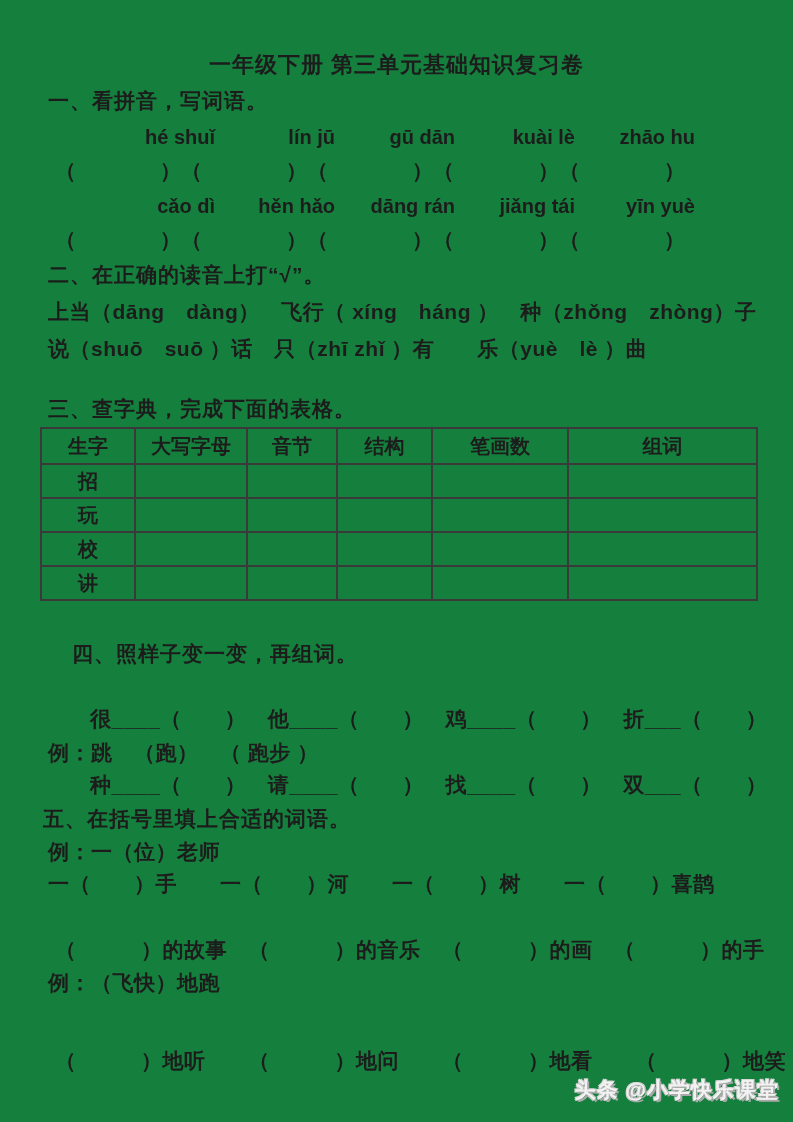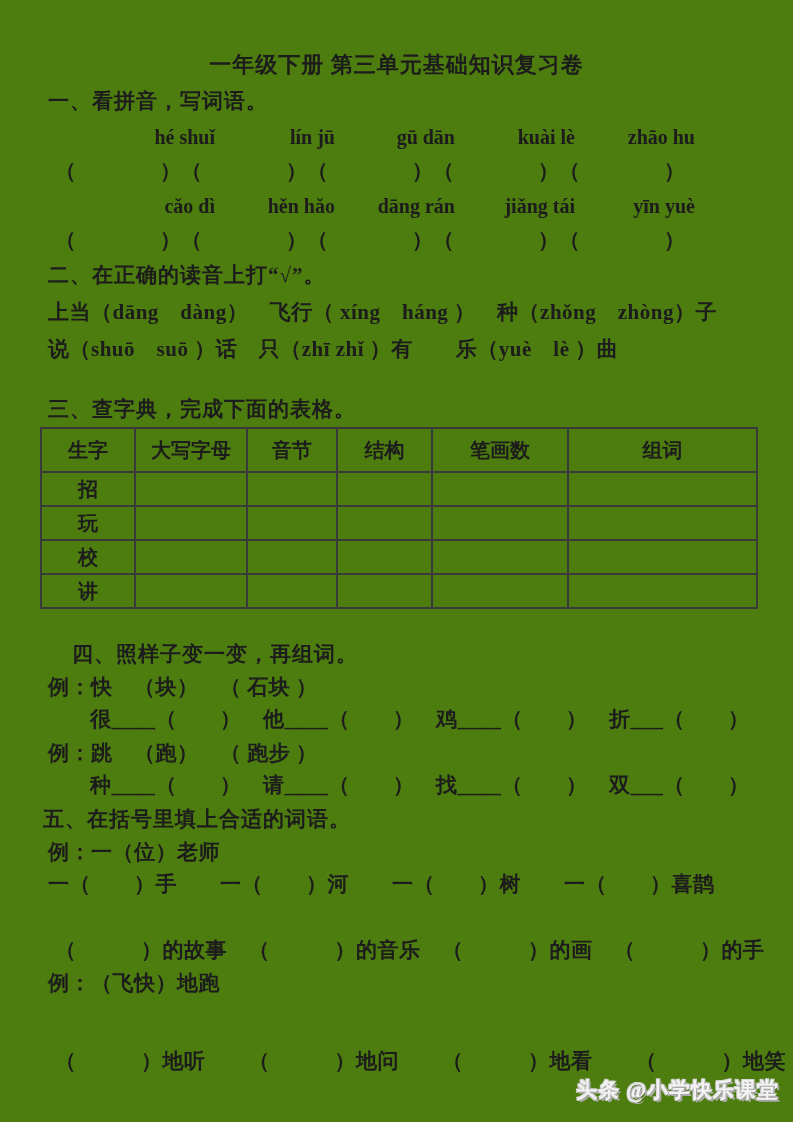--- a/index.html
+++ b/index.html
@@ -1,39 +1,39 @@
 <!DOCTYPE html>
 <html><head>
 <meta charset="utf-8">
 <style>
   html,body { margin:0; padding:0; background:#e9e9e9; }
   .page {
     position:relative; width:793px; height:1122px; margin:0 auto;
-    background:#4d7c0f;
-    font-family:Liberation Serif, serif;
+    background:#15803d;
+    font-family:Liberation Sans, sans-serif;
     font-weight:700; color:#1c1c1c; overflow:hidden;
   }
   .title {
     position:absolute; top:50px; left:0; width:100%;
     text-align:center; font-size:22px; letter-spacing:1px;
   }
   .ln { position:absolute; white-space:pre; font-size:21px; line-height:1.25; letter-spacing:0.5px; }
   .heading { font-size:21px; letter-spacing:1px; }
   .pinyin-row { position:absolute; display:flex; font-size:20px; letter-spacing:0;text-align:right; }
   .pinyin-row span { display:inline-block; width:120px; white-space:pre; }
   .bracket-row { letter-spacing:0; }
   table.dict {
     position:absolute; left:40px; top:427px; width:716px;
     border-collapse:collapse; table-layout:fixed; font-size:20px;
   }
   table.dict th, table.dict td {
     border:2px solid #3a3a3a; text-align:center; vertical-align:middle; padding:0;
     font-weight:700;
   }
-  table.dict thead tr { height:44px; }
+  table.dict thead tr { height:36px; }
   table.dict tbody tr { height:34px; }
   .watermark {
     position:absolute; top:1076px; right:14px; font-size:21px; letter-spacing:1px;
     color:#f2f2f2;
     text-shadow: 2px 2px 0 #a9a9a9, -1px -1px 0 #d8d8d8, 1px -1px 0 #cccccc, -1px 1px 0 #cccccc;
   }
 </style>
 </head>
 <body>
 
@@ -116,21 +116,20 @@
         <td></td>
         <td></td>
         <td></td>
         <td></td>
         <td></td>
       </tr>
     </tbody>
   </table>
 
   <div class="ln heading" style="left:48px; top:641px;margin-left:24px;">四、照样子变一变，再组词。</div>
-  <div class="ln" style="left:48px; top:674px;">例：快　（块）　（ 石块 ）</div>
   <div class="ln" style="left:90px; top:706px;">很____（　　）　他____（　　）　鸡____（　　）　折___（　　）</div>
   <div class="ln" style="left:48px; top:740px;">例：跳　（跑）　（ 跑步 ）</div>
   <div class="ln" style="left:90px; top:772px;">种____（　　）　请____（　　）　找____（　　）　双___（　　）</div>
 
   <div class="ln heading" style="left:43px; top:806px;">五、在括号里填上合适的词语。</div>
   <div class="ln" style="left:48px; top:839px;">例：一（位）老师</div>
   <div class="ln" style="left:48px; top:871px;">一（　　）手　　一（　　）河　　一（　　）树　　一（　　）喜鹊</div>
   <div class="ln" style="left:55px; top:937px;">（　　　）的故事　（　　　）的音乐　（　　　）的画　（　　　）的手</div>
   <div class="ln" style="left:48px; top:970px;">例：（飞快）地跑</div>
   <div class="ln" style="left:55px; top:1048px;">（　　　）地听　　（　　　）地问　　（　　　）地看　　（　　　）地笑</div>

